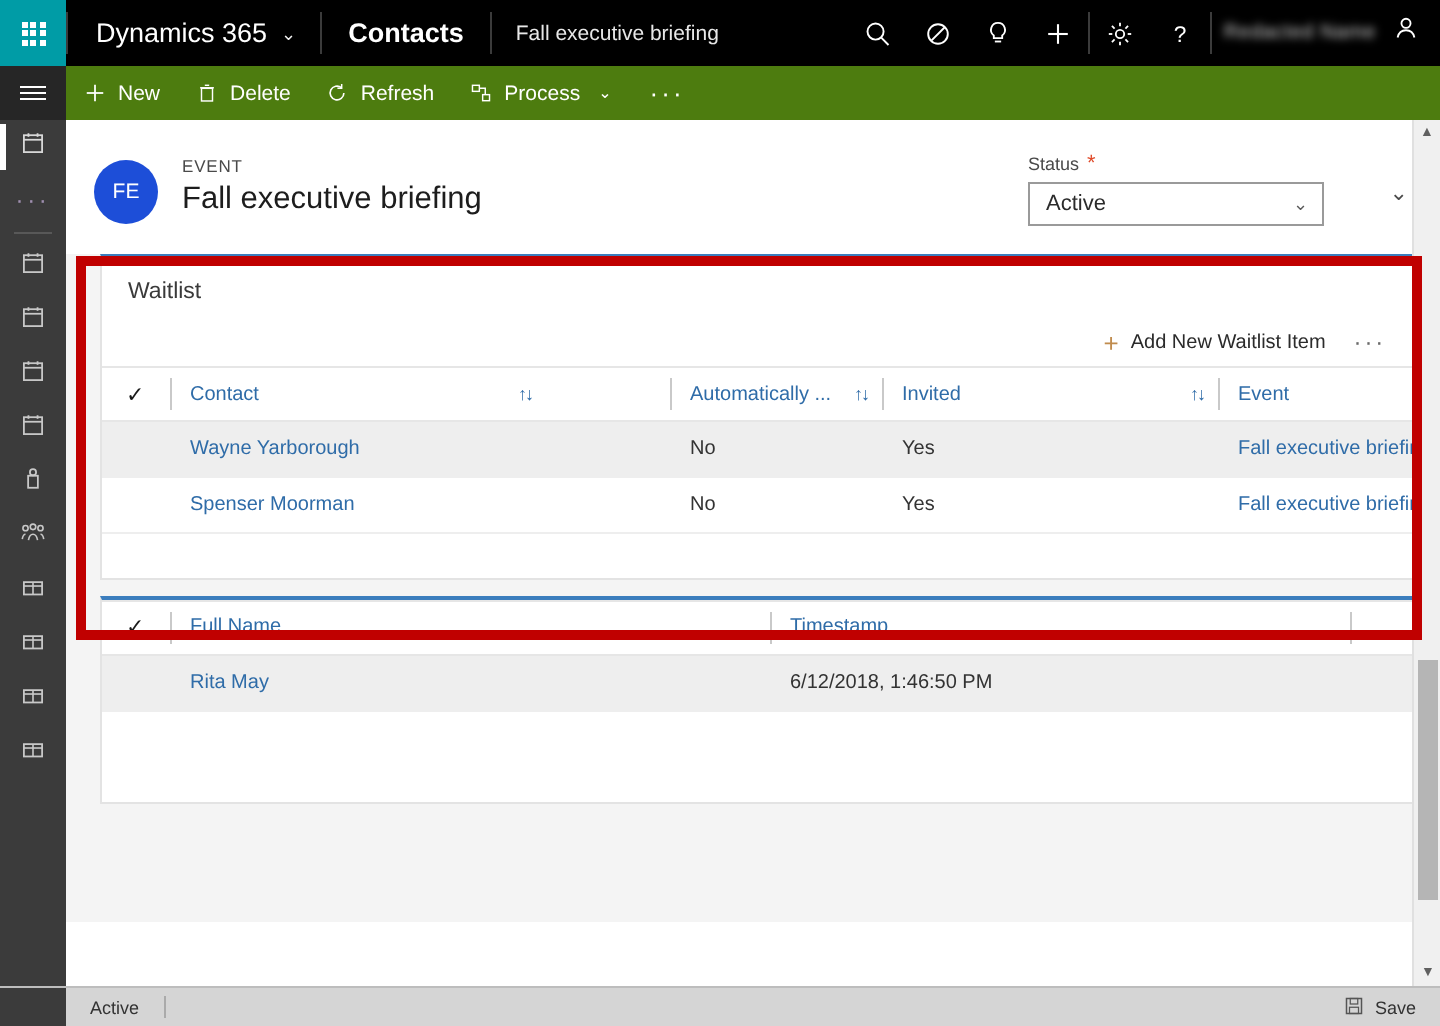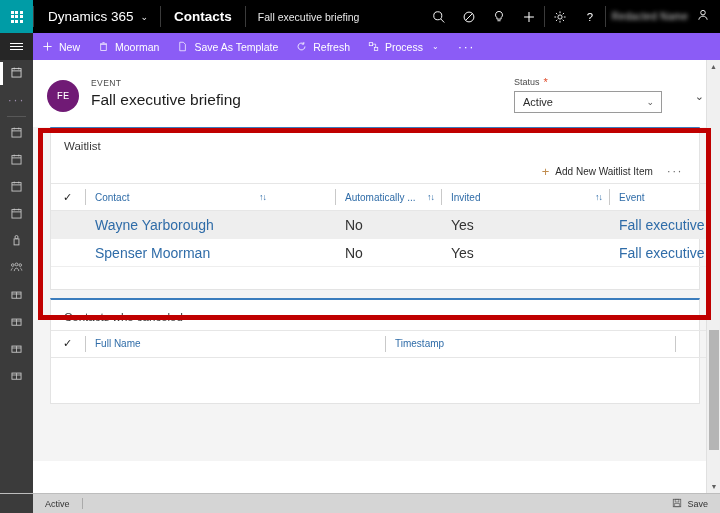--- a/index.html
+++ b/index.html
@@ -66,21 +66,21 @@
     color: #cfcfcf;
     filter: blur(2.1px);
     letter-spacing: .3px;
     white-space: nowrap;
   }
 
   
   .cmdbar {
     position: absolute; top: 33px; left: 0;
     width: 720px; height: 27px;
-    background: #8b5cf6;
+    background: #4d7c0f;
     display: flex; align-items: center;
   }
   .hamburger {
     width: 33px; height: 27px;
     background: #262626;
     display: flex; align-items: center; justify-content: center;
     flex: 0 0 33px;
   }
   .hamburger span {
     display: block; width: 13px; height: 1.5px;
@@ -130,25 +130,24 @@
   }
   .record-header {
     position: relative;
     height: 67px;
     padding: 14px 0 0 14px;
     display: flex; align-items: flex-start;
     border-bottom: 1px solid #ffffff;
   }
   .avatar {
     width: 32px; height: 32px; border-radius: 50%;
-    background: #701a75;
+    background: #1d4ed8;
     color: #ffffff; font-size: 10.5px;
     display: flex; align-items: center; justify-content: center;
     margin-top: 6px;
-    font-family: Liberation Mono, monospace;
   }
   .rh-text { margin-left: 12px; }
   .rh-kicker {
     font-size: 8.5px; color: #4a4a4a; letter-spacing: .4px;
     margin-top: 4px;
   }
   .rh-title { font-size: 15.5px; color: #1d1d1d; margin-top: 3px; }
   .status-block {
     position: absolute; right: 58px; top: 17px;
     width: 148px;
@@ -168,21 +167,21 @@
   }
   .status-select .chev { font-size: 9px; color: #5a5a5a; }
   .header-collapse {
     position: absolute; right: 16px; top: 30px;
     color: #4a4a4a; font-size: 11px;
   }
 
   
   .sections {
     position: relative;
-    padding: 0 20px 0 17px;
+    padding: 0 10px 0 17px;
     background: #f4f4f4;
     height: 334px;
   }
   .panel {
     background: #ffffff;
     border: 1px solid #e3e3e3;
     border-top: 2.5px solid #3b7dbd;
     margin-top: 0;
   }
   .panel-title {
@@ -226,21 +225,21 @@
   }
   table.grid th .sortarrows {
     font-size: 9px; color: #2f6ca8; letter-spacing: -1px;
     margin-left: 6px;
   }
   table.grid th.divider::before {
     content: ""; position: absolute; left: 0; top: 5px; bottom: 5px;
     width: 1px; background: #c9c9c9;
   }
   table.grid td {
-    font-size: 14px; color: #333333;
+    font-size: 10px; color: #333333;
     padding: 0 0 0 10px;
     height: 28px;
     vertical-align: middle;
     border-bottom: 1px solid #eeeeee;
     white-space: nowrap; overflow: hidden;
   }
   table.grid tr.alt td { background: #eeeeee; }
   td.linkcell a, .link { color: #2f6ca8; text-decoration: none; }
   .checkglyph { font-size: 11px; color: #1a1a1a; }
 
@@ -396,32 +395,24 @@
     </div>
 
     <div class="cmd">
       <span class="ci">
         <svg width="11" height="11" viewBox="0 0 16 16">
             <rect x="4" y="4.6" width="8" height="9.2" fill="none" stroke="#fff" stroke-width="1.05"></rect>
             <line x1="3" y1="4.2" x2="13" y2="4.2" stroke="#fff" stroke-width="1.05"></line>
             <line x1="6.4" y1="2.4" x2="9.6" y2="2.4" stroke="#fff" stroke-width="1.05"></line>
           </svg>
       </span>
-      <span>Moorman</span>
-    </div>
-
-
-    <div class="cmd">
-      <span class="ci">
-        <svg width="11" height="11" viewBox="0 0 16 16">
-            <path d="M4 1.8h5.2l3 3v9.4H4z" fill="none" stroke="#fff" stroke-width="1.05"></path>
-          </svg>
-      </span>
-      <span>Save As Template</span>
-    </div>
+      <span>Delete</span>
+    </div>
+
+
 
     <div class="cmd">
       <span class="ci">
         <svg width="11" height="11" viewBox="0 0 16 16">
             <path d="M13 8a5 5 0 1 1-1.8-3.85" fill="none" stroke="#fff" stroke-width="1.2"></path>
             <polyline points="11.4,1.4 11.4,4.6 8.3,4.6" fill="none" stroke="#fff" stroke-width="1.1"></polyline>
           </svg>
       </span>
       <span>Refresh</span>
     </div>
@@ -665,21 +656,20 @@
             <tr>
               <td colspan="6" style="height:22px;border-bottom:none;"></td>
             </tr>
           </tbody>
         </table>
       </div>
 
       <div class="panel-gap"></div>
 
       <div class="panel">
-        <div class="panel-title">Contacts who canceled</div>
 
         <table class="grid">
           <colgroup>
             <col style="width:34px">
               <col style="width:300px">
               <col style="width:290px">
               <col style="width:44px">
           </colgroup>
           <thead>
             <tr>
@@ -693,20 +683,28 @@
               </th>
               <th class="divider">
                 <div class="colwrap">
                     <span>Timestamp</span>
                   </div>
               </th>
               <th class="divider"></th>
             </tr>
           </thead>
           <tbody>
+            <tr class="alt">
+              <td></td>
+              <td class="linkcell">
+                <span class="link">Rita May</span>
+              </td>
+              <td>6/12/2018, 1:46:50 PM</td>
+              <td></td>
+            </tr>
             <tr>
               <td colspan="4" style="height:46px;border-bottom:none;"></td>
             </tr>
           </tbody>
         </table>
       </div>
 
     </div>
   </div>
 

